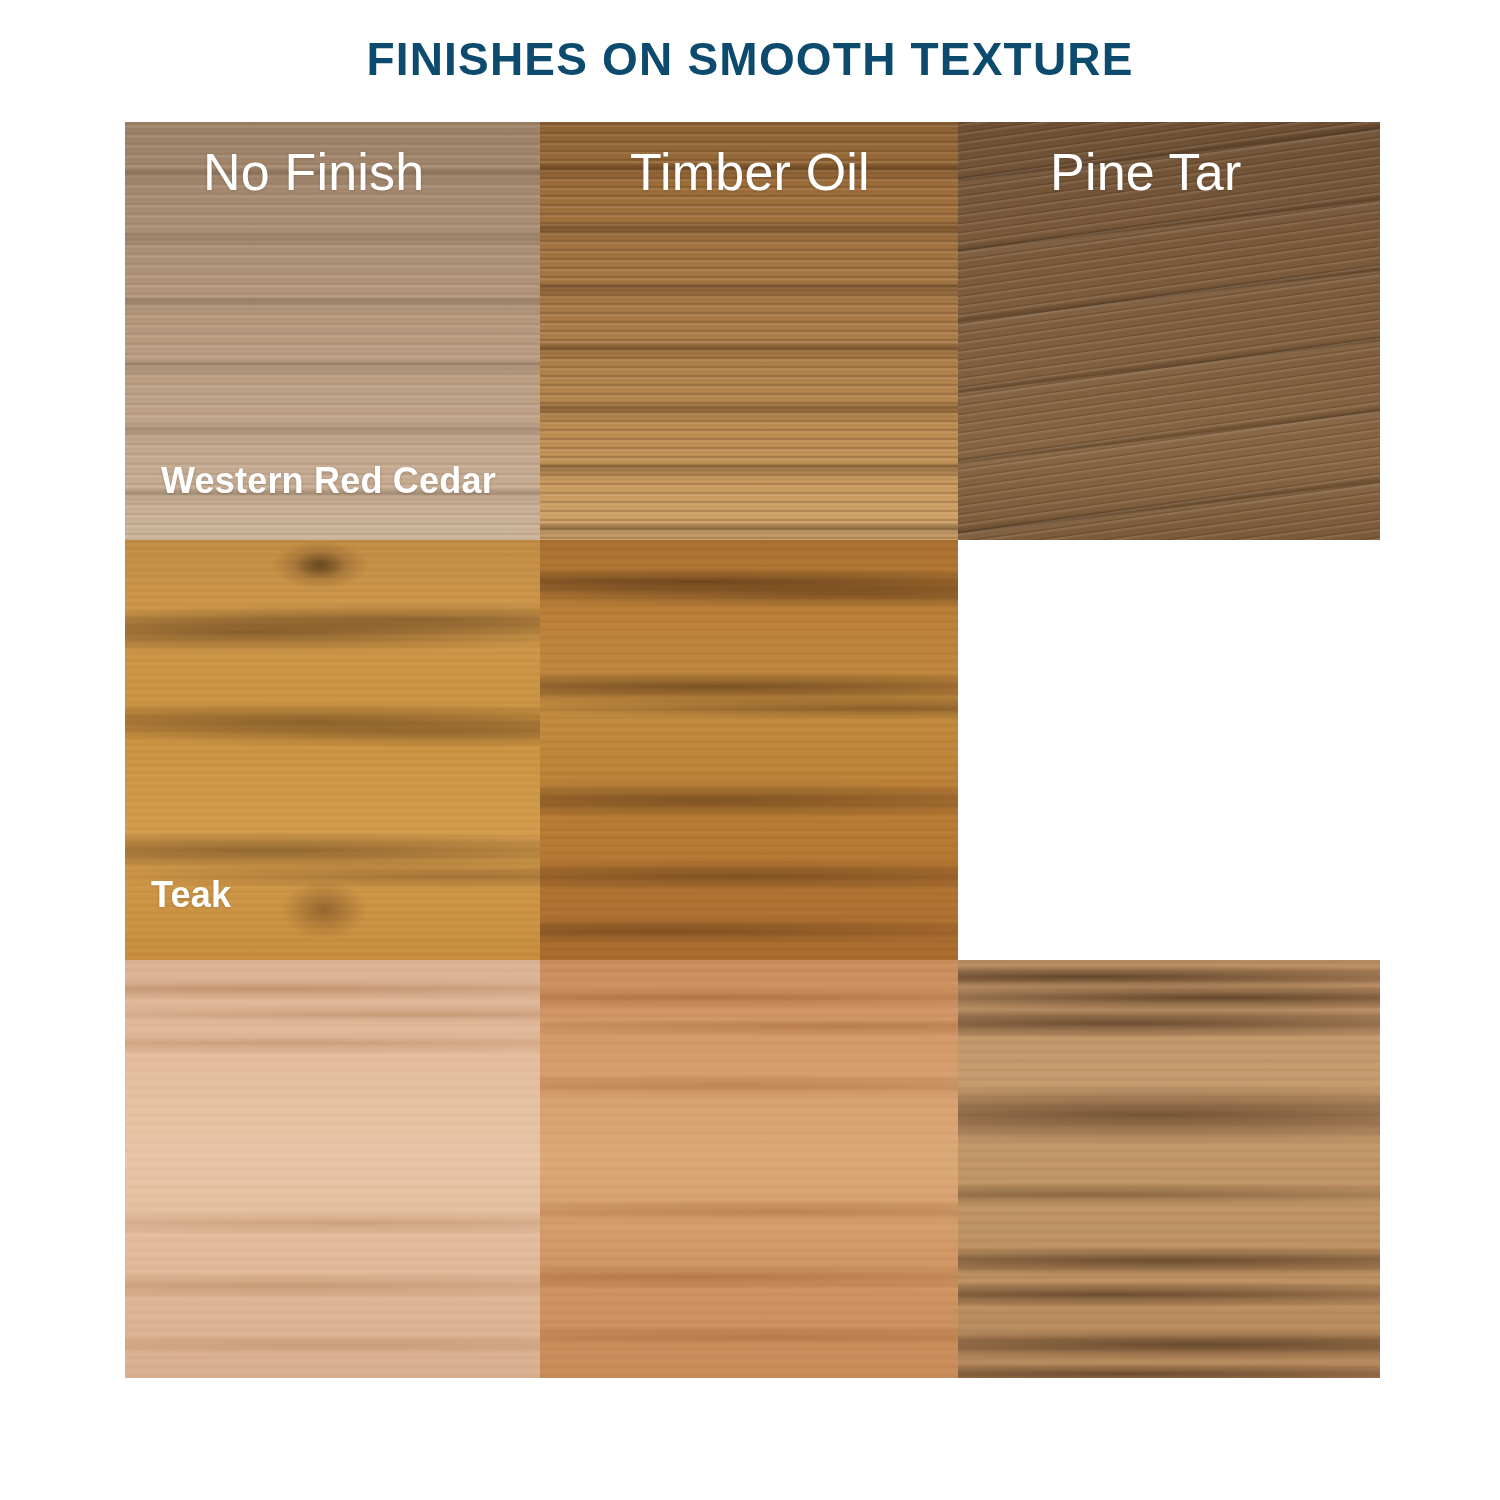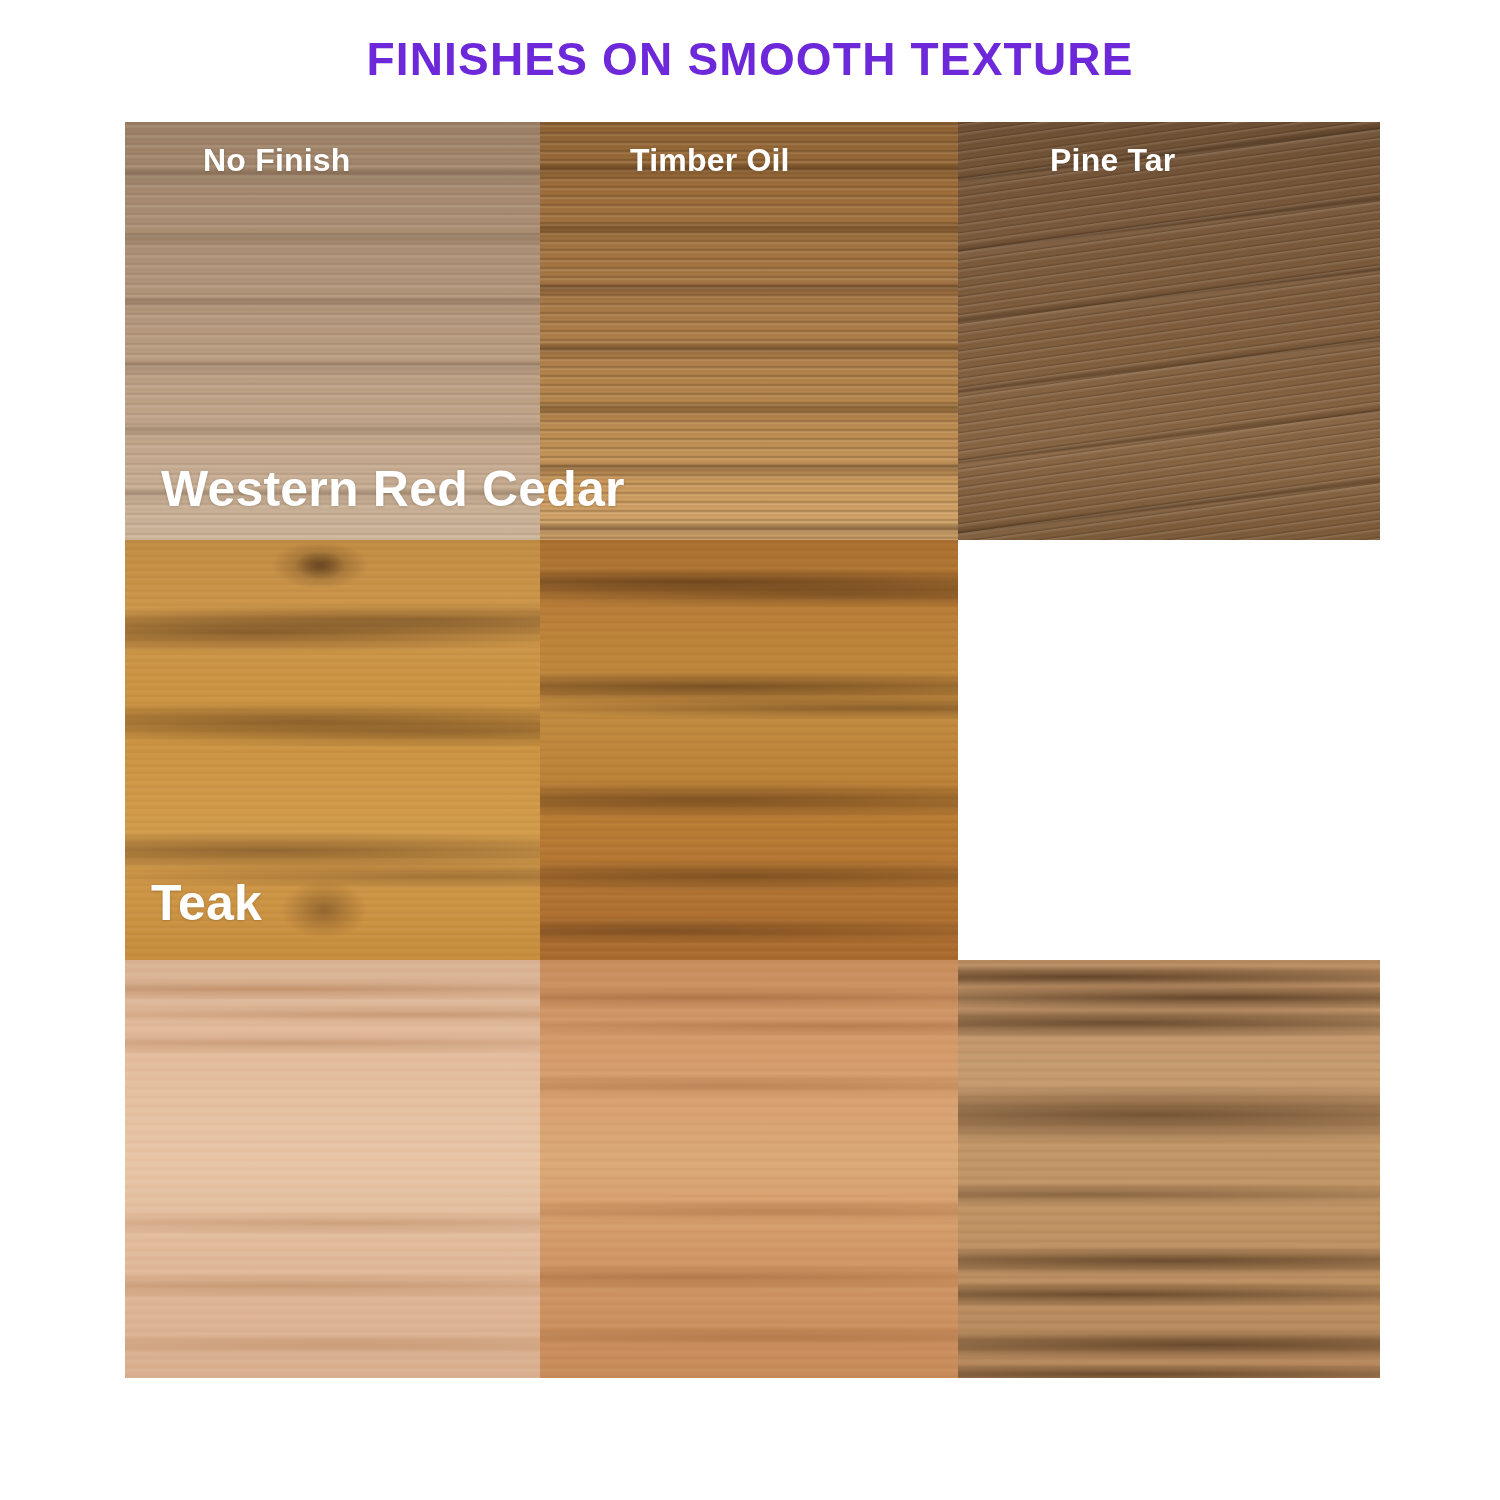--- a/index.html
+++ b/index.html
@@ -17,21 +17,21 @@
 
   #page-title {
     position: absolute;
     left: 0;
     top: 32px;
     width: 1500px;
     text-align: center;
     font-size: 46px;
     font-weight: bold;
     letter-spacing: 1.2px;
-    color: #6d28d9;
+    color: #0c4a6e;
     white-space: nowrap;
   }
 
   
   #swatch-grid {
     position: absolute;
     left: 125px;
     top: 122px;
     width: 1255px;
     height: 1256px;
@@ -45,31 +45,31 @@
 
   .tex {
     position: absolute;
     inset: 0;
   }
 
   
   .col-label {
     position: absolute;
     top: 20px;
-    font-size: 32px;
-    font-weight: bold;
+    font-size: 52px;
+    font-weight: normal;
     color: #ffffff;
     white-space: nowrap;
     letter-spacing: 0.2px;
     text-shadow: 0 1px 3px rgba(60,40,20,0.22);
     z-index: 10;
   }
   .row-label {
     position: absolute;
-    font-size: 50px;
+    font-size: 36px;
     font-weight: bold;
     color: #ffffff;
     white-space: nowrap;
     letter-spacing: 0.2px;
     text-shadow: 0 1px 3px rgba(60,40,20,0.22);
     z-index: 10;
   }
 
   
 

